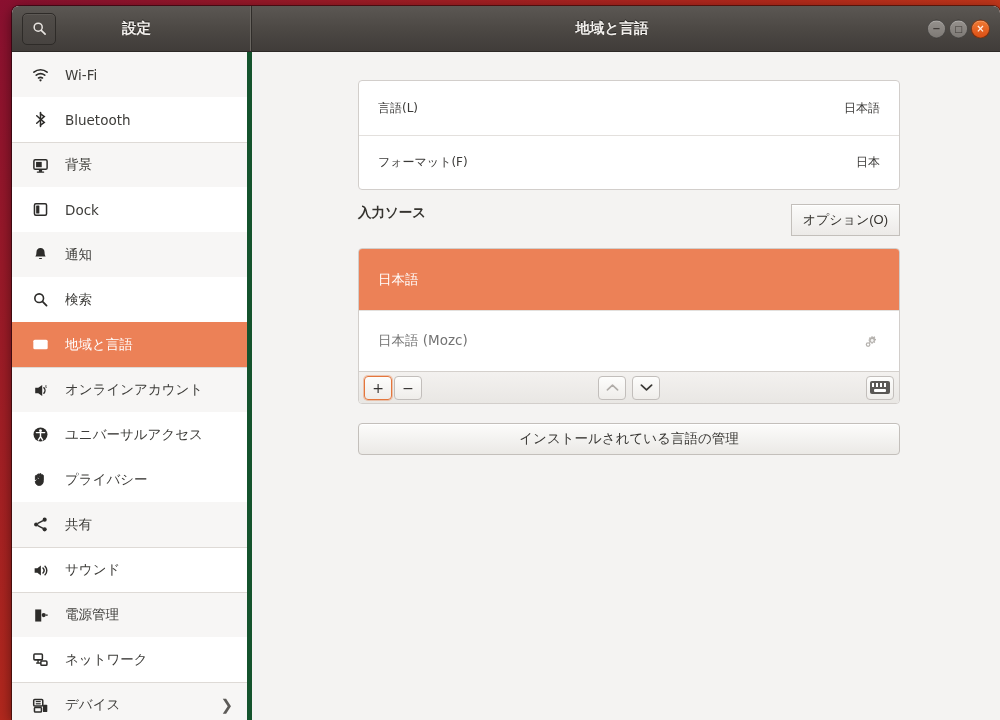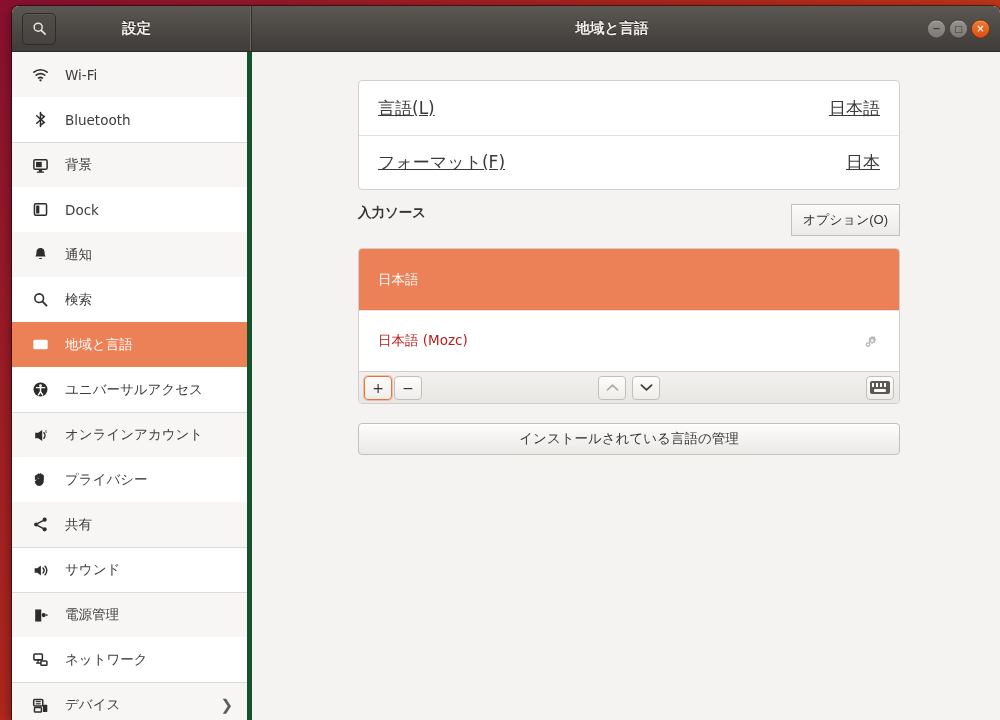--- a/index.html
+++ b/index.html
@@ -147,24 +147,23 @@
   .card {
     background: #ffffff;
     border: 1px solid #d2cecb;
     border-radius: 4px;
     overflow: hidden;
   }
   .lang-row {
     height: 54px;
     display: flex; align-items: center;
     padding: 0 19px;
-    font-size: 17px;
+    font-size: 12px;
     color: #3b3a38;
     cursor: pointer;
-    text-decoration: underline;
   }
   .lang-row + .lang-row { border-top: 1px solid #e3e0dd; }
   .lang-row .lr-value { margin-left: auto; color: #3b3a38; }
 
   .sec-head {
     display: flex; align-items: flex-start;
     margin-top: 14px; margin-bottom: 12px;
     height: 32px;
   }
   .sec-title { font-size: 13.5px; font-weight: bold; color: #35332f; }
@@ -186,21 +185,21 @@
     background: #ffffff;
     border: 1px solid #d2cecb;
     border-radius: 4px;
     overflow: hidden;
   }
   .src-row {
     height: 61px;
     display: flex; align-items: center;
     padding: 0 19px;
     font-size: 13.5px;
-    color: #b91c1c;
+    color: #737373;
     cursor: pointer;
   }
   .src-row.sel { background: #ec8157; color: #ffffff; }
   .src-row + .src-row { border-top: 1px solid #e3e0dd; }
   .src-row .gear { margin-left: auto; opacity: .85; }
 
   .src-toolbar {
     height: 32px;
     display: flex; align-items: center;
     background: linear-gradient(to bottom, #f3f1ef, #e9e7e4);
@@ -353,39 +352,39 @@
           <span class="s-icon">
             <svg width="17" height="17" viewBox="0 0 18 18">
               <rect x="1.4" y="4" width="15.2" height="10" rx="1.6" fill="#ffffff"></rect>
                 <ellipse cx="9" cy="9" rx="3.4" ry="3.4" fill="#fff" opacity=".28"></ellipse>
                 <ellipse cx="9" cy="9" rx="1.5" ry="3.4" fill="none" stroke="#fff" stroke-width="1" opacity=".75"></ellipse>
                 <line x1="5.6" y1="9" x2="12.4" y2="9" stroke="#fff" stroke-width="1" opacity=".75"></line>
             </svg>
           </span>
           <span class="s-label">地域と言語</span>
         </div>
+        <div class="side-item alt sep-top">
+          <span class="s-icon">
+            <svg width="17" height="17" viewBox="0 0 18 18">
+              <path d="M3.4 6.2h3.2l4.2-3.1v11.8l-4.2-3.1H3.4z" fill="#2d2c2a"></path>
+                <path d="M12.6 6.2a4 4 0 0 1 0 5.6" fill="none" stroke="#2d2c2a" stroke-width="1.5" stroke-linecap="round"></path>
+                <text x="13.6" y="6.4" font-size="5" fill="#2d2c2a" font-family="DejaVu Sans">s</text>
+            </svg>
+          </span>
+          <span class="s-label">オンラインアカウント</span>
+        </div>
         <div class="side-item">
           <span class="s-icon">
             <svg width="17" height="17" viewBox="0 0 18 18">
               <circle cx="9" cy="9" r="7.4" fill="#2d2c2a"></circle>
                 <circle cx="9" cy="4.9" r="1.5" fill="#fff"></circle>
                 <path d="M4.6 7h8.8M9 7.6v4M9 11.2l-2.2 3.6M9 11.2l2.2 3.6" stroke="#fff" stroke-width="1.5" stroke-linecap="round" fill="none"></path>
             </svg>
           </span>
           <span class="s-label">ユニバーサルアクセス</span>
-        </div>
-        <div class="side-item alt sep-top">
-          <span class="s-icon">
-            <svg width="17" height="17" viewBox="0 0 18 18">
-              <path d="M3.4 6.2h3.2l4.2-3.1v11.8l-4.2-3.1H3.4z" fill="#2d2c2a"></path>
-                <path d="M12.6 6.2a4 4 0 0 1 0 5.6" fill="none" stroke="#2d2c2a" stroke-width="1.5" stroke-linecap="round"></path>
-                <text x="13.6" y="6.4" font-size="5" fill="#2d2c2a" font-family="DejaVu Sans">s</text>
-            </svg>
-          </span>
-          <span class="s-label">オンラインアカウント</span>
         </div>
         <div class="side-item">
           <span class="s-icon">
             <svg width="17" height="17" viewBox="0 0 18 18">
               <path d="M3.6 9.4V5.6a1.05 1.05 0 0 1 2.1 0v3.2m0-3.2V4.2a1.05 1.05 0 0 1 2.1 0v5.2m0-5.2V3.8a1.05 1.05 0 0 1 2.1 0v5.6m0-4.4a1.05 1.05 0 0 1 2.1 0v5.1c0 3.3-1.6 5.2-4.3 5.2-2.6 0-4.2-1.7-4.2-4.7" fill="#2d2c2a" stroke="#2d2c2a" stroke-width="1"></path>
             </svg>
           </span>
           <span class="s-label">プライバシー</span>
         </div>
         <div class="side-item alt">

